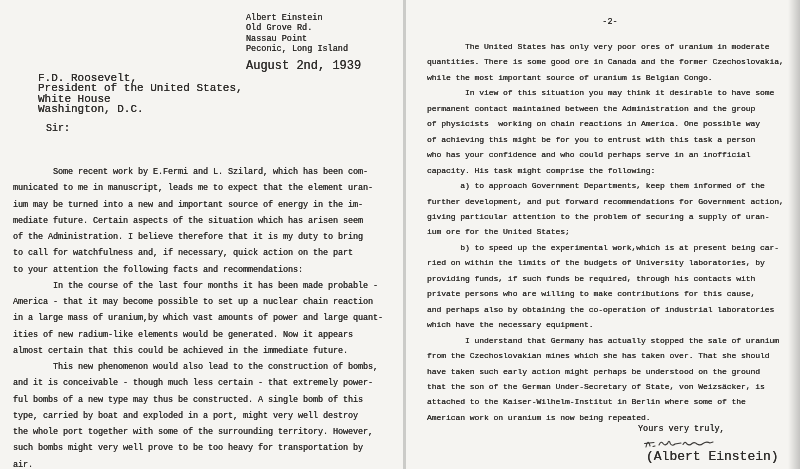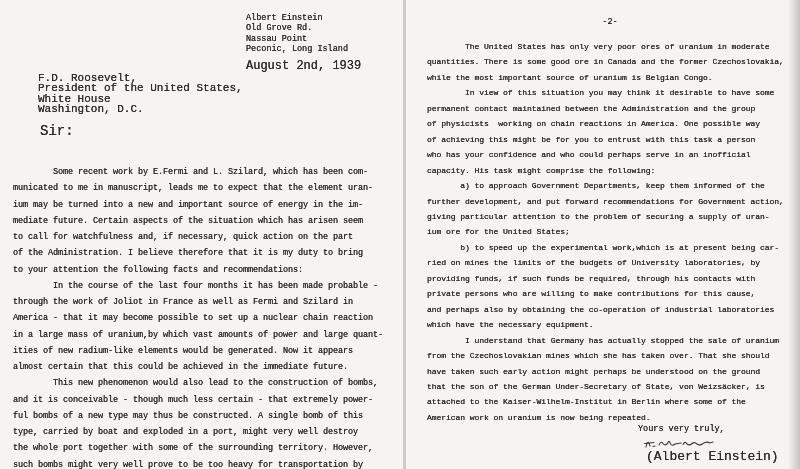--- a/index.html
+++ b/index.html
@@ -25,21 +25,21 @@
     pointer-events:none;
   }
   .tline { white-space:pre; text-shadow:0 0 0.6px currentColor; }
 
   
   .sender-block   { position:absolute; left:246px; top:13px;  font-size:8.5px; }
   .sender-block .tline { line-height:10.4px; }
   .date-line      { position:absolute; left:246px; top:59px;  font-size:12px; white-space:pre; text-shadow:0 0 0.6px currentColor; }
   .recipient-block{ position:absolute; left:38px;  top:73px;  font-size:11px; }
   .recipient-block .tline { line-height:10.4px; }
-  .salutation     { position:absolute; left:40px;  top:123px; font-size:14px; white-space:pre; text-shadow:0 0 0.6px currentColor; }
+  .salutation     { position:absolute; left:46px;  top:123px; font-size:10px; white-space:pre; text-shadow:0 0 0.6px currentColor; }
   .p1-body        { position:absolute; left:13px;  top:152px; font-size:8.5px;margin-top:12px; }
   .p1-body .tline { line-height:16.25px; letter-spacing:-0.1px; }
 
   
   .page-number    { position:absolute; left:21px; top:17px; width:366px; text-align:center; font-size:8.5px; white-space:pre; text-shadow:0 0 0.6px currentColor; }
   .p2-body        { position:absolute; left:21px; top:39px; font-size:8.1px; }
   .p2-body .tline { line-height:15.45px; letter-spacing:-0.1px; }
   .closing-line   { position:absolute; left:232px; top:424px; font-size:8.5px; white-space:pre; text-shadow:0 0 0.6px currentColor; }
   .signature      { position:absolute; left:237px; top:435px; }
   .typed-name     { position:absolute; left:240px; top:449px; font-size:13px; white-space:pre; text-shadow:0 0 0.6px currentColor; }
@@ -62,25 +62,24 @@
         <div class="tline">President of the United States,</div>
         <div class="tline">White House</div>
         <div class="tline">Washington, D.C.</div>
       </div>
     <div class="salutation">Sir:</div>
     <div class="p1-body">
         <div class="tline">        Some recent work by E.Fermi and L. Szilard, which has been com-</div>
         <div class="tline">municated to me in manuscript, leads me to expect that the element uran-</div>
         <div class="tline">ium may be turned into a new and important source of energy in the im-</div>
         <div class="tline">mediate future. Certain aspects of the situation which has arisen seem</div>
+        <div class="tline">of the Administration. I believe therefore that it is my duty to bring</div>
         <div class="tline">to call for watchfulness and, if necessary, quick action on the part</div>
-        <div class="tline">of the Administration. I believe therefore that it is my duty to bring</div>
         <div class="tline">to your attention the following facts and recommendations:</div>
         <div class="tline">        In the course of the last four months it has been made probable -</div>
-        <div class="tline">through the work of Joliot in France as well as Fermi and Szilard in</div>
         <div class="tline">America - that it may become possible to set up a nuclear chain reaction</div>
         <div class="tline">in a large mass of uranium,by which vast amounts of power and large quant-</div>
         <div class="tline">ities of new radium-like elements would be generated. Now it appears</div>
         <div class="tline">almost certain that this could be achieved in the immediate future.</div>
         <div class="tline">        This new phenomenon would also lead to the construction of bombs,</div>
         <div class="tline">and it is conceivable - though much less certain - that extremely power-</div>
         <div class="tline">ful bombs of a new type may thus be constructed. A single bomb of this</div>
         <div class="tline">type, carried by boat and exploded in a port, might very well destroy</div>
         <div class="tline">the whole port together with some of the surrounding territory. However,</div>
         <div class="tline">such bombs might very well prove to be too heavy for transportation by</div>
@@ -100,21 +99,21 @@
         <div class="tline">permanent contact maintained between the Administration and the group</div>
         <div class="tline">of physicists  working on chain reactions in America. One possible way</div>
         <div class="tline">of achieving this might be for you to entrust with this task a person</div>
         <div class="tline">who has your confidence and who could perhaps serve in an inofficial</div>
         <div class="tline">capacity. His task might comprise the following:</div>
         <div class="tline">       a) to approach Government Departments, keep them informed of the</div>
         <div class="tline">further development, and put forward recommendations for Government action,</div>
         <div class="tline">giving particular attention to the problem of securing a supply of uran-</div>
         <div class="tline">ium ore for the United States;</div>
         <div class="tline">       b) to speed up the experimental work,which is at present being car-</div>
-        <div class="tline">ried on mines the limits of the budgets of University laboratories, by</div>
+        <div class="tline">ried on within the limits of the budgets of University laboratories, by</div>
         <div class="tline">providing funds, if such funds be required, through his contacts with</div>
         <div class="tline">private persons who are willing to make contributions for this cause,</div>
         <div class="tline">and perhaps also by obtaining the co-operation of industrial laboratories</div>
         <div class="tline">which have the necessary equipment.</div>
         <div class="tline">        I understand that Germany has actually stopped the sale of uranium</div>
         <div class="tline">from the Czechoslovakian mines which she has taken over. That she should</div>
         <div class="tline">have taken such early action might perhaps be understood on the ground</div>
         <div class="tline">that the son of the German Under-Secretary of State, von Weizsäcker, is</div>
         <div class="tline">attached to the Kaiser-Wilhelm-Institut in Berlin where some of the</div>
         <div class="tline">American work on uranium is now being repeated.</div>

